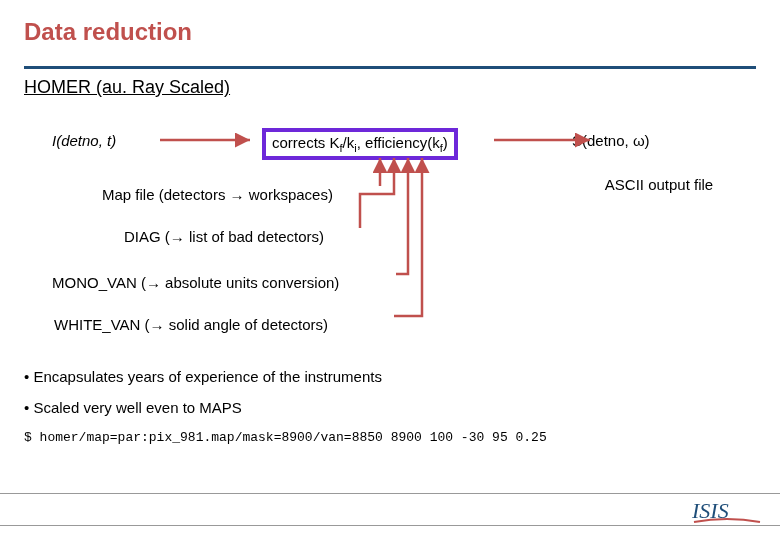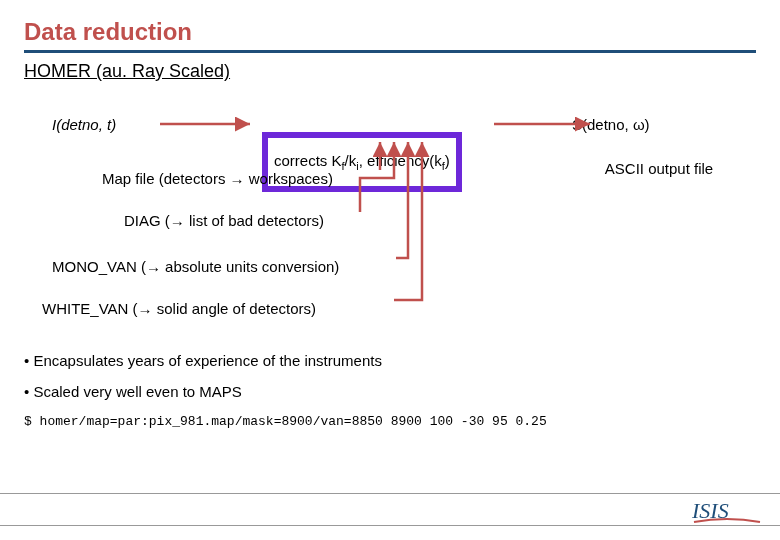--- a/index.html
+++ b/index.html
@@ -15,45 +15,44 @@
 .slide {
   padding: 18px 24px 0 24px;
   position: relative;
   height: 100%;
   box-sizing: border-box;
 }
 .title {
   font-size: 24px;
   font-weight: bold;
   color: #c0504d;
-  margin-bottom: 4px;
+  margin-bottom: 20px;
 }
 .title-underline {
   border-bottom: 3px solid #1f4e79;
   width: 100%;
   margin-bottom: 8px;
 }
 .subtitle {
   font-size: 18px;
   text-decoration: underline;
   margin-bottom: 24px;
 }
 .diagram {
   position: relative;
   height: 240px;
   font-size: 15px;
 }
 .node {
   position: absolute;
 }
 .boxed {
-  border: 6px solid #6d28d9;
-  padding: 14px 6px;
+  border: 4px solid #6d28d9;
+  padding: 2px 6px;
   white-space: nowrap;
-  margin-top: 20px;
 }
 .sub { font-size: 11px; vertical-align: sub; }
 .arrow-svg { position: absolute; top: 0; left: 0; pointer-events: none; }
 .bullets {
   font-size: 15px;
   margin-top: 4px;
 }
 .bullets p { margin: 6px 0 14px 0; }
 .cmd {
   font-family: "Courier New", monospace;
@@ -98,21 +97,21 @@
 
     <div class="node" style="left:548px; top:10px;">
       <span>S(detno, </span><span>ω</span><span>)</span>
     </div>
 
     <div class="node" style="left:570px; top:54px; width:130px;text-align:center;">ASCII output file</div>
 
     <div class="node" style="left:100px; top:106px;">DIAG (→ list of bad detectors)</div>
     <div class="node" style="left:78px; top:64px;">Map file (detectors → workspaces)</div>
     <div class="node" style="left:28px; top:152px;">MONO_VAN (→ absolute units conversion)</div>
-    <div class="node" style="left:18px; top:194px;">WHITE_VAN (→ solid angle of detectors)</div>
+    <div class="node" style="left:30px; top:194px;">WHITE_VAN (→ solid angle of detectors)</div>
 
     <svg class="arrow-svg" width="760" height="240">
       <defs>
         <marker id="ah" markerWidth="8" markerHeight="8" refX="6" refY="3" orient="auto">
           <path d="M0,0 L6,3 L0,6 Z" fill="#c0504d"></path>
         </marker>
       </defs>
 
       <line x1="136" y1="18" x2="226" y2="18" stroke="#c0504d" stroke-width="2.5" marker-end="url(#ah)"></line>
 

